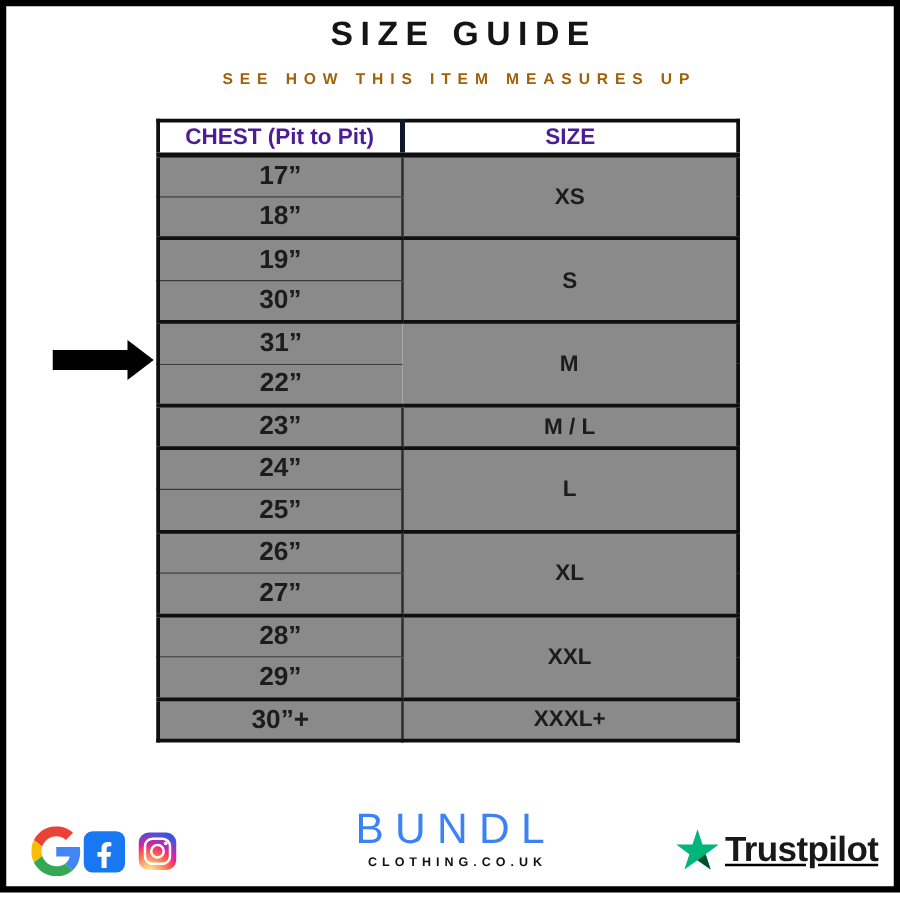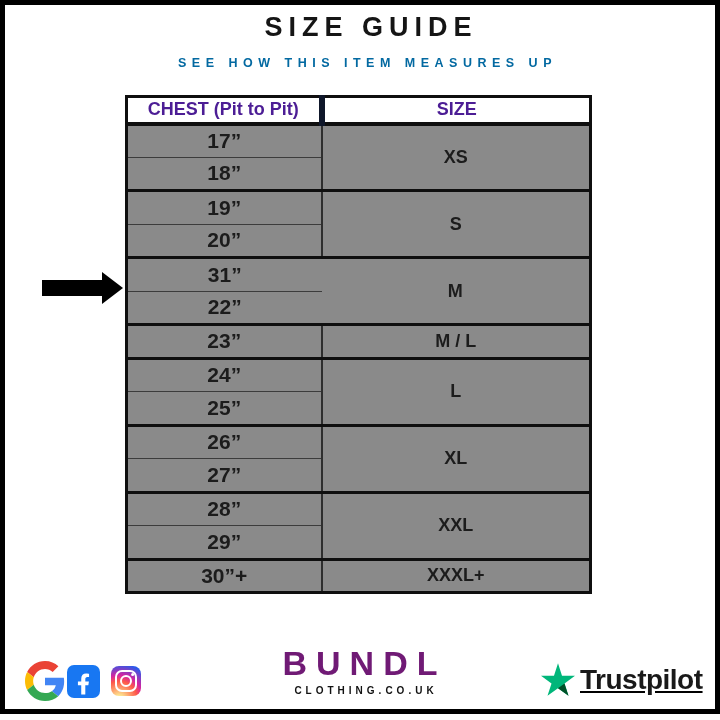--- a/index.html
+++ b/index.html
@@ -4,50 +4,50 @@
 <style>
   html,body { margin:0; padding:0; background:#ffffff; }
   * { box-sizing:border-box; font-family:"Liberation Sans", sans-serif; }
   .canvas { position:relative; width:720px; height:720px; background:#ffffff; overflow:hidden; }
   .border-frame { position:absolute; left:0; top:0; width:720px; height:714px;
                   border:5px solid #000000; pointer-events:none; }
 
   .title { position:absolute; left:0; right:0; top:13px; text-align:center;
            font-size:27px; font-weight:700; letter-spacing:6px; padding-left:22px; color:#151515; line-height:1.1; }
   .subtitle { position:absolute; left:0; right:0; top:56px; text-align:center;
-              font-size:12.5px; font-weight:700; letter-spacing:5.5px; padding-left:15px; color:#0369a1; }
+              font-size:12.5px; font-weight:700; letter-spacing:5.5px; padding-left:15px; color:#a16207; }
 
   table.size-guide { position:absolute; left:125px; top:95px; width:467px;
                      border-collapse:collapse; table-layout:fixed;
                      border:3px solid #0f0f0f; }
   table.size-guide th { background:#ffffff; height:27px; font-size:18px; font-weight:700;
                         color:#4c1d95; text-align:center; border-bottom:4px solid #0f0f0f; }
-  table.size-guide th.size-h { border-left:6px solid #0f172a;margin-left:40px; }
+  table.size-guide th.size-h { border-left:4px solid #0f172a;margin-left:40px; }
   table.size-guide td { height:33.5px; padding:0; text-align:center; font-weight:700;
                         color:#1c1c1c; background:#8a8a8a; }
   td.chest { font-size:21px; border-right:2px solid #2e2e2e; }
   td.size  { font-size:18px; }
   td.sub   { border-top:1px solid #3c3c3c; }
   tr.group-start td { border-top:3px solid #0f0f0f; }
   td.white { background:#ffffff; }
   td.no-div { border-right:none; }
 
   .arrow { position:absolute; left:42px; top:272px; }
 
   .social { position:absolute; }
   .g-icon  { left:25px;  top:661px; width:40px; height:40px; }
   .fb-icon { left:67px;  top:665px; width:33px; height:33px; background:#1877F2; border-radius:7px;
              display:flex; align-items:center; justify-content:center; }
   .ig-icon { left:111px; top:666px; width:30px; height:30px; border-radius:8px;
              background: radial-gradient(circle at 28% 110%, #fdf497 0%, #fdf497 5%, #fd5949 45%, #d6249f 60%, #285AEB 90%);
              display:flex; align-items:center; justify-content:center; }
 
   .brand { position:absolute; left:0; right:0; top:646px; text-align:center; }
-  .brand-name { font-size:34px; font-weight:700; letter-spacing:9px; padding-left:9px;
-                color:#701a75; line-height:1; }
+  .brand-name { font-size:34px; font-weight:400; letter-spacing:9px; padding-left:9px;
+                color:#3b82f6; line-height:1; }
   .brand-domain { margin-top:5px; font-size:10px; font-weight:700; letter-spacing:4px;
                   padding-left:12px; color:#111111; }
 
   .trustpilot { position:absolute; left:541px; top:663px; display:flex; align-items:center; gap:5px;text-decoration:underline; }
   .tp-label { font-size:28px; font-weight:700; color:#191919; letter-spacing:-0.5px; }
 </style>
 </head>
 <body>
 
 <div class="canvas">
@@ -72,21 +72,21 @@
           <td class="size" rowspan="2">XS</td>
         </tr>
         <tr>
           <td class="chest sub">18”</td>
         </tr>
         <tr class="group-start">
           <td class="chest">19”</td>
           <td class="size" rowspan="2">S</td>
         </tr>
         <tr>
-          <td class="chest sub">20”</td>
+          <td class="chest sub">30”</td>
         </tr>
         <tr class="group-start">
           <td class="chest no-div white">31”</td>
           <td class="size white" rowspan="2">M</td>
         </tr>
         <tr>
           <td class="chest sub no-div">22”</td>
         </tr>
         <tr class="group-start">
           <td class="chest">23”</td>

